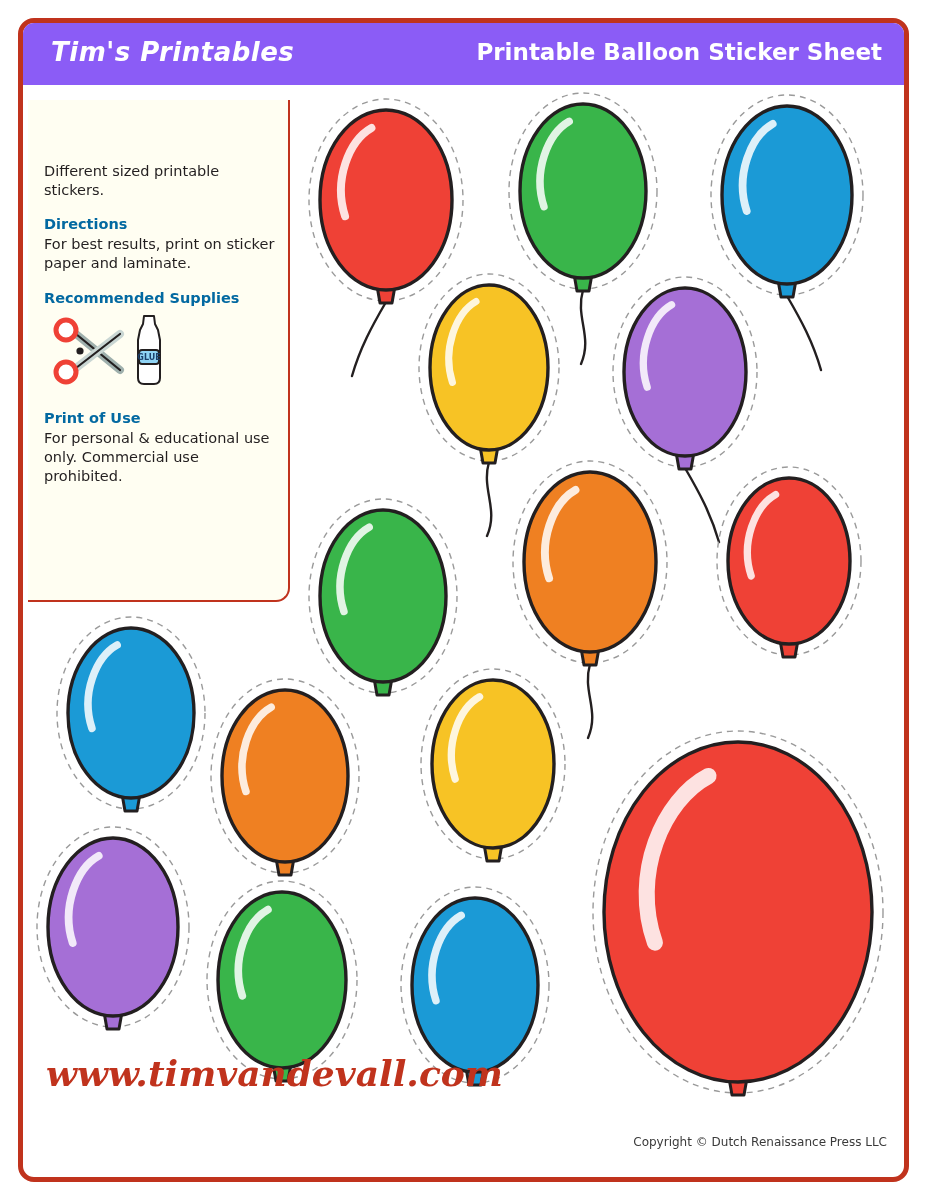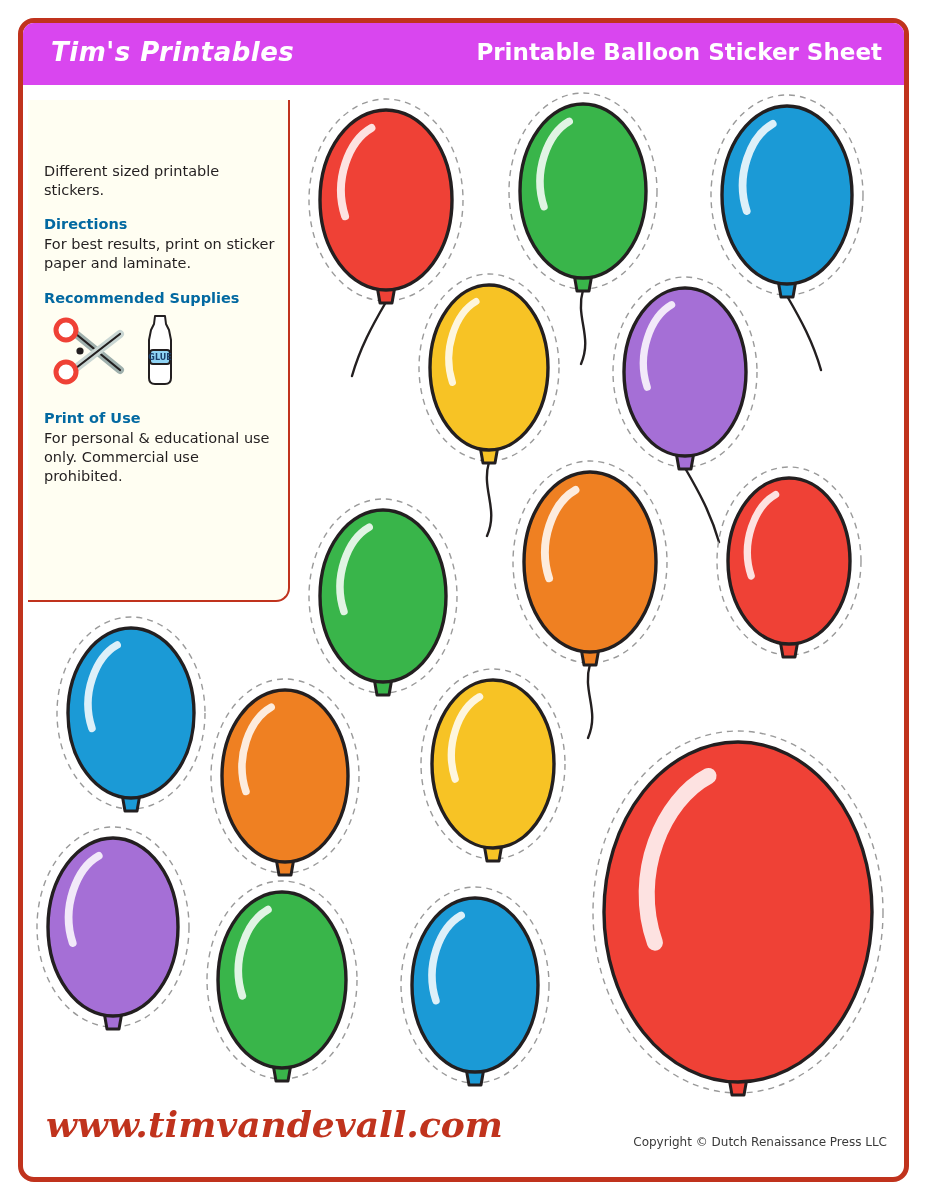--- a/index.html
+++ b/index.html
@@ -31,21 +31,21 @@
     border-radius: 16px;
     box-sizing: border-box;
   }
   
   #header {
     position: absolute;
     left: 23px;
     top: 23px;
     width: 881px;
     height: 62px;
-    background: #d946ef;
+    background: #8b5cf6;
     border-radius: 11px 11px 0 0;
     box-sizing: border-box;
   }
   #brand {
     position: absolute;
     left: 28px;
     top: 14px;
     color: #ffffff;
     font-family: "DejaVu Sans", sans-serif;
     font-size: 26px;
@@ -93,29 +93,29 @@
   }
   .info-head {
     color: #0369a1;
     font-size: 14.5px;
     font-weight: bold;
     margin: 0 0 3px 0;
   }
   .supplies-row {
     display: flex;
     align-items: flex-end;
-    gap: 11px;
+    gap: 0;
     margin: 8px 0 18px 6px;
     height: 78px;
   }
   
   #footer-url {
     position: absolute;
     left: 46px;
-    top: 1103px;
+    top: 1052px;
     color: #c0331d;
     font-family: "DejaVu Serif", serif;
     font-size: 36px;
     font-weight: bold;
     font-style: italic;
     white-space: nowrap;
   }
   #footer-copy {
     position: absolute;
     right: 40px;

